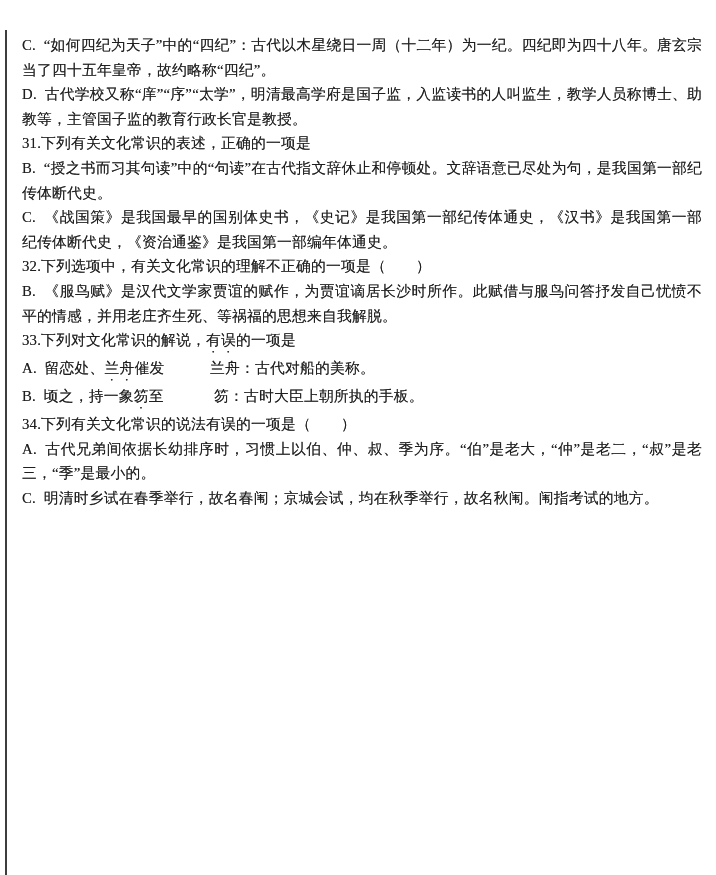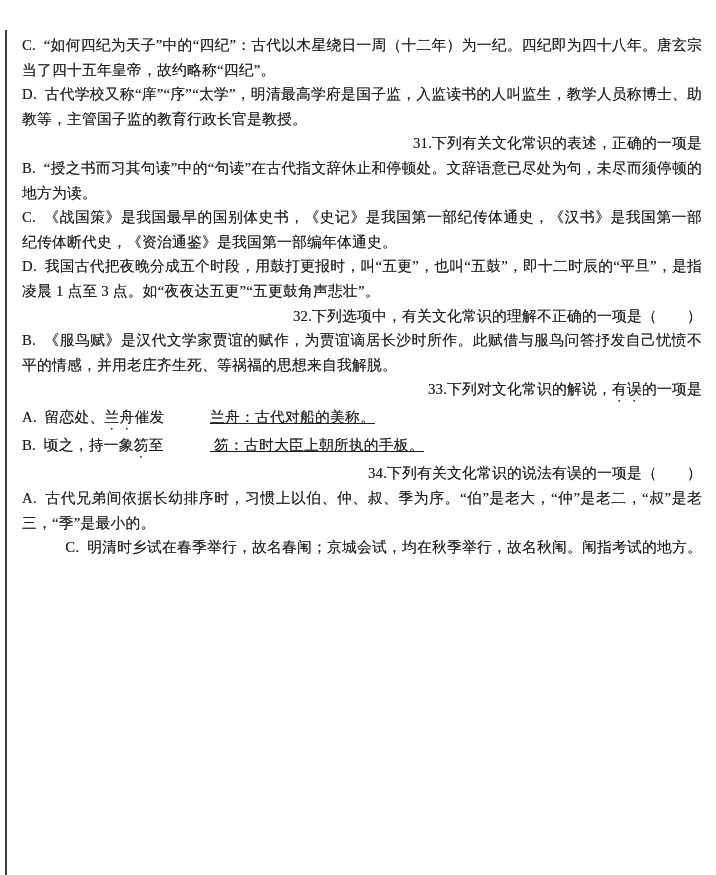--- a/index.html
+++ b/index.html
@@ -22,45 +22,44 @@
     width:2px;height:845px;
     background:#3d3d3d;
   }
   .doc{position:relative;}
   .para{
     margin:0;
     text-align:justify;
     white-space:pre-wrap;
     letter-spacing:0.2px;
   }
-  .para.single{text-align:right;}
-  .pair{text-align:left;text-decoration:underline;}
+  .para.single{text-align:left;}
+  .pair{text-align:left;}
   .pair-left{display:inline-block;min-width:188px;}
   .emdot{
     -webkit-text-emphasis:filled dot #1f1f1f;
     text-emphasis:filled dot #1f1f1f;
     -webkit-text-emphasis-position:under left;
     text-emphasis-position:under left;
   }
 </style>
 </head>
 <body>
 
 <div class="page">
   <div class="edge-line"></div>
 
   <main class="doc">
 
     <p class="para">C.  “如何四纪为天子”中的“四纪”：古代以木星绕日一周（十二年）为一纪。四纪即为四十八年。唐玄宗当了四十五年皇帝，故约略称“四纪”。</p>
     <p class="para">D.  古代学校又称“庠”“序”“太学”，明清最高学府是国子监，入监读书的人叫监生，教学人员称博士、助教等，主管国子监的教育行政长官是教授。</p>
 
     <p class="para single">31.下列有关文化常识的表述，正确的一项是</p>
-    <p class="para">B.  “授之书而习其句读”中的“句读”在古代指文辞休止和停顿处。文辞语意已尽处为句，未尽而须停顿的地方为读。</p>
+    <p class="para">B.  “授之书而习其句读”中的“句读”在古代指文辞休止和停顿处。文辞语意已尽处为句，是我国第一部纪传体断代史。</p>
     <p class="para">C.  《战国策》是我国最早的国别体史书，《史记》是我国第一部纪传体通史，《汉书》是我国第一部纪传体断代史，《资治通鉴》是我国第一部编年体通史。</p>
-    <p class="para">D.  我国古代把夜晚分成五个时段，用鼓打更报时，叫“五更”，也叫“五鼓”，即十二时辰的“平旦”，是指凌晨 1 点至 3 点。如“夜夜达五更”“五更鼓角声悲壮”。</p>
 
     <p class="para single">32.下列选项中，有关文化常识的理解不正确的一项是（　　）</p>
     <p class="para">B.  《服鸟赋》是汉代文学家贾谊的赋作，为贾谊谪居长沙时所作。此赋借与服鸟问答抒发自己忧愤不平的情感，并用老庄齐生死、等祸福的思想来自我解脱。</p>
 
     <p class="para single"><span>33.下列对文化常识的解说，</span><span class="emdot">有误</span><span>的一项是</span></p>
 
     <p class="para pair"><span class="pair-left"><span>A.  留恋处、</span><span class="emdot">兰舟</span><span>催发</span></span><span class="pair-right">兰舟：古代对船的美称。</span></p>
 
     <p class="para pair"><span class="pair-left"><span>B.  顷之，持一象</span><span class="emdot">笏</span><span>至</span></span><span class="pair-right"> 笏：古时大臣上朝所执的手板。</span></p>
 

